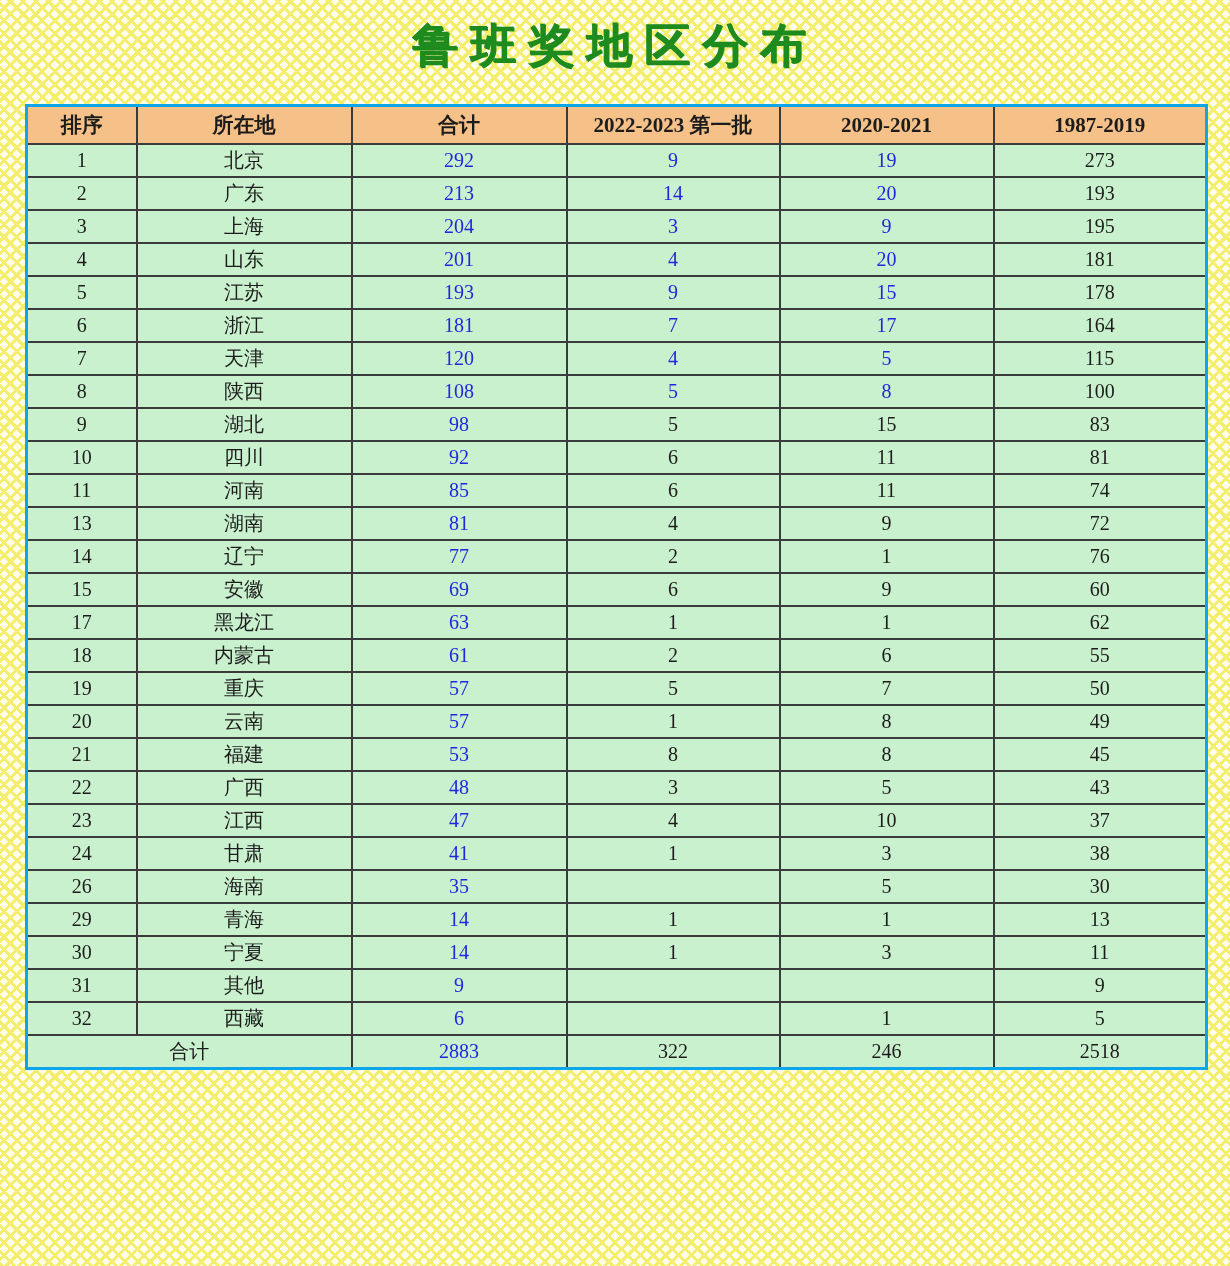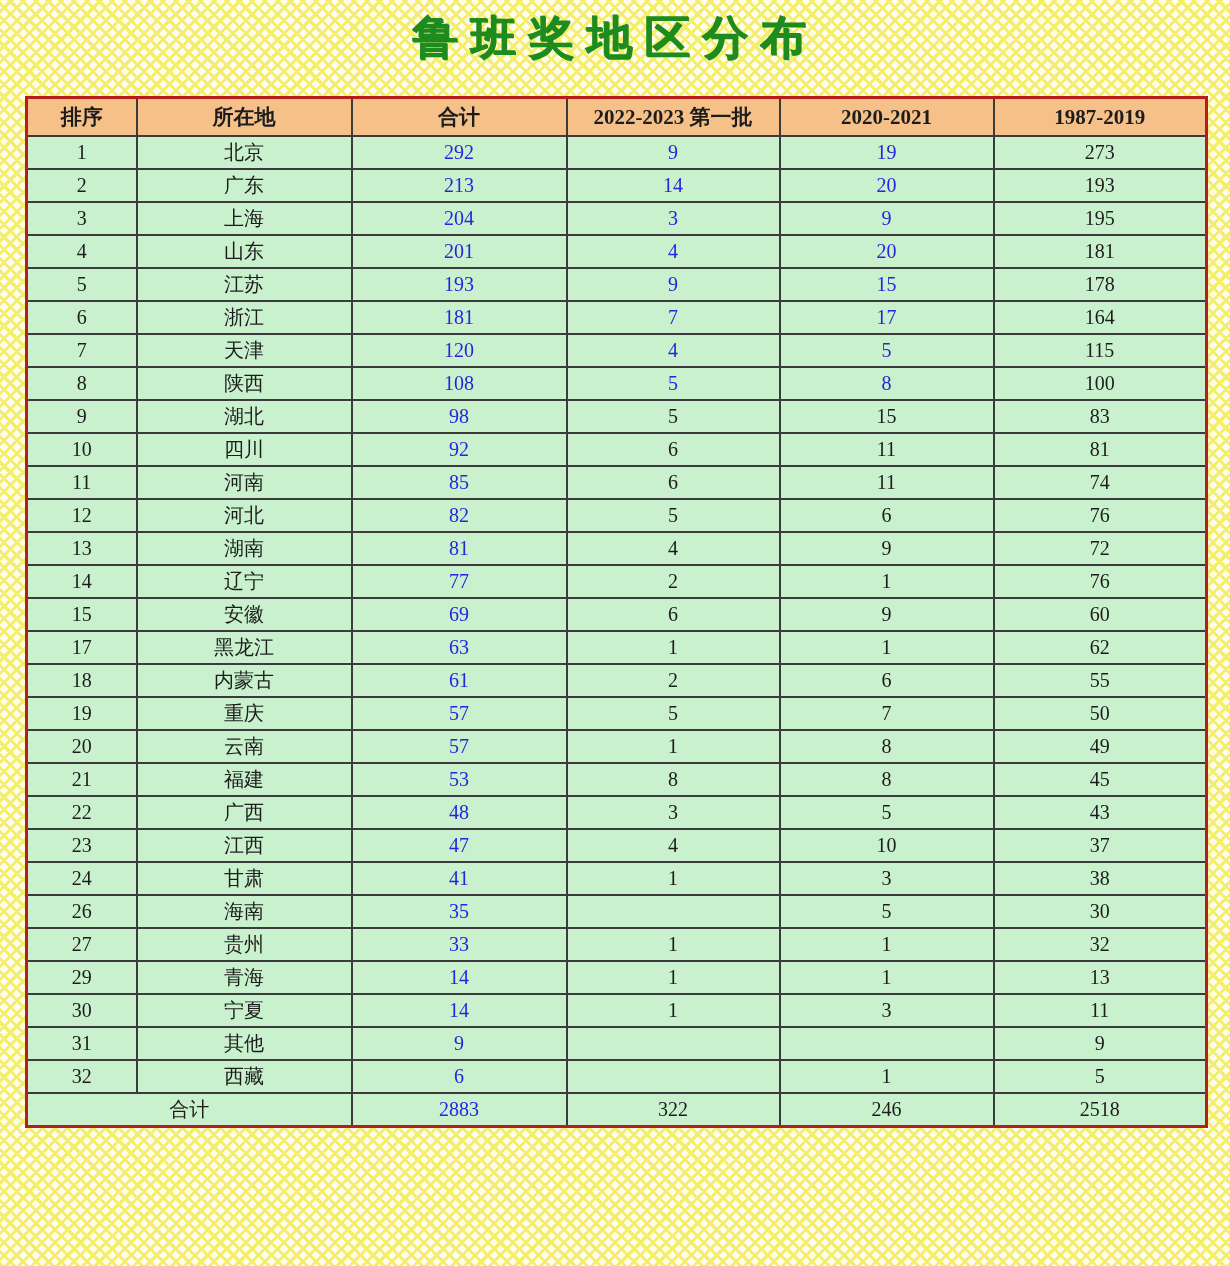--- a/index.html
+++ b/index.html
@@ -15,33 +15,33 @@
   html,body{margin:0;padding:0;}
   body{
     width:1230px;height:1266px;overflow:hidden;
     font-family:"Liberation Serif","DejaVu Serif",serif;
     background-color:var(--bg-light);
     background-image:
       repeating-linear-gradient(45deg, var(--bg-yellow) 0 3px, transparent 3px 9px),
       repeating-linear-gradient(-45deg, var(--bg-yellow) 0 3px, transparent 3px 9px);
   }
   .page-title{
-    margin:0;padding-top:8px;height:58px;line-height:58px;
+    margin:0;padding-top:16px;height:58px;line-height:58px;
     text-align:center;
     font-family:"DejaVu Sans","Liberation Sans",sans-serif;
     font-size:46px;font-weight:900;letter-spacing:12px;
     color:var(--title-green);
     text-shadow:1px 1px 0 var(--title-green);
   }
   table.dist{
     margin:30px 0 0 25px;
     width:1180px;
     border-collapse:collapse;
     table-layout:fixed;
-    border:3px solid #b91c1c;
+    border:3px solid #0ea5e9;
   }
   col.c-rank{width:110px;}
   col.c-region{width:215px;}
   col.c-total{width:215px;}
   col.c-b1{width:213px;}
   col.c-b2{width:214px;}
   col.c-b3{width:213px;}
   th,td{
     border:2px solid var(--grid-line);
     text-align:center;vertical-align:middle;
@@ -171,28 +171,20 @@
       </tr>
       <tr>
         <td class="black">11</td>
         <td class="black">河南</td>
         <td class="blue">85</td>
         <td class="black">6</td>
         <td class="black">11</td>
         <td class="black">74</td>
       </tr>
       <tr>
-        <td class="black">12</td>
-        <td class="black">河北</td>
-        <td class="blue">82</td>
-        <td class="black">5</td>
-        <td class="black">6</td>
-        <td class="black">76</td>
-      </tr>
-      <tr>
         <td class="black">13</td>
         <td class="black">湖南</td>
         <td class="blue">81</td>
         <td class="black">4</td>
         <td class="black">9</td>
         <td class="black">72</td>
       </tr>
       <tr>
         <td class="black">14</td>
         <td class="black">辽宁</td>
@@ -275,28 +267,20 @@
       </tr>
       <tr>
         <td class="black">26</td>
         <td class="black">海南</td>
         <td class="blue">35</td>
         <td class="black"></td>
         <td class="black">5</td>
         <td class="black">30</td>
       </tr>
       <tr>
-        <td class="black">27</td>
-        <td class="black">贵州</td>
-        <td class="blue">33</td>
-        <td class="black">1</td>
-        <td class="black">1</td>
-        <td class="black">32</td>
-      </tr>
-      <tr>
         <td class="black">29</td>
         <td class="black">青海</td>
         <td class="blue">14</td>
         <td class="black">1</td>
         <td class="black">1</td>
         <td class="black">13</td>
       </tr>
       <tr>
         <td class="black">30</td>
         <td class="black">宁夏</td>

